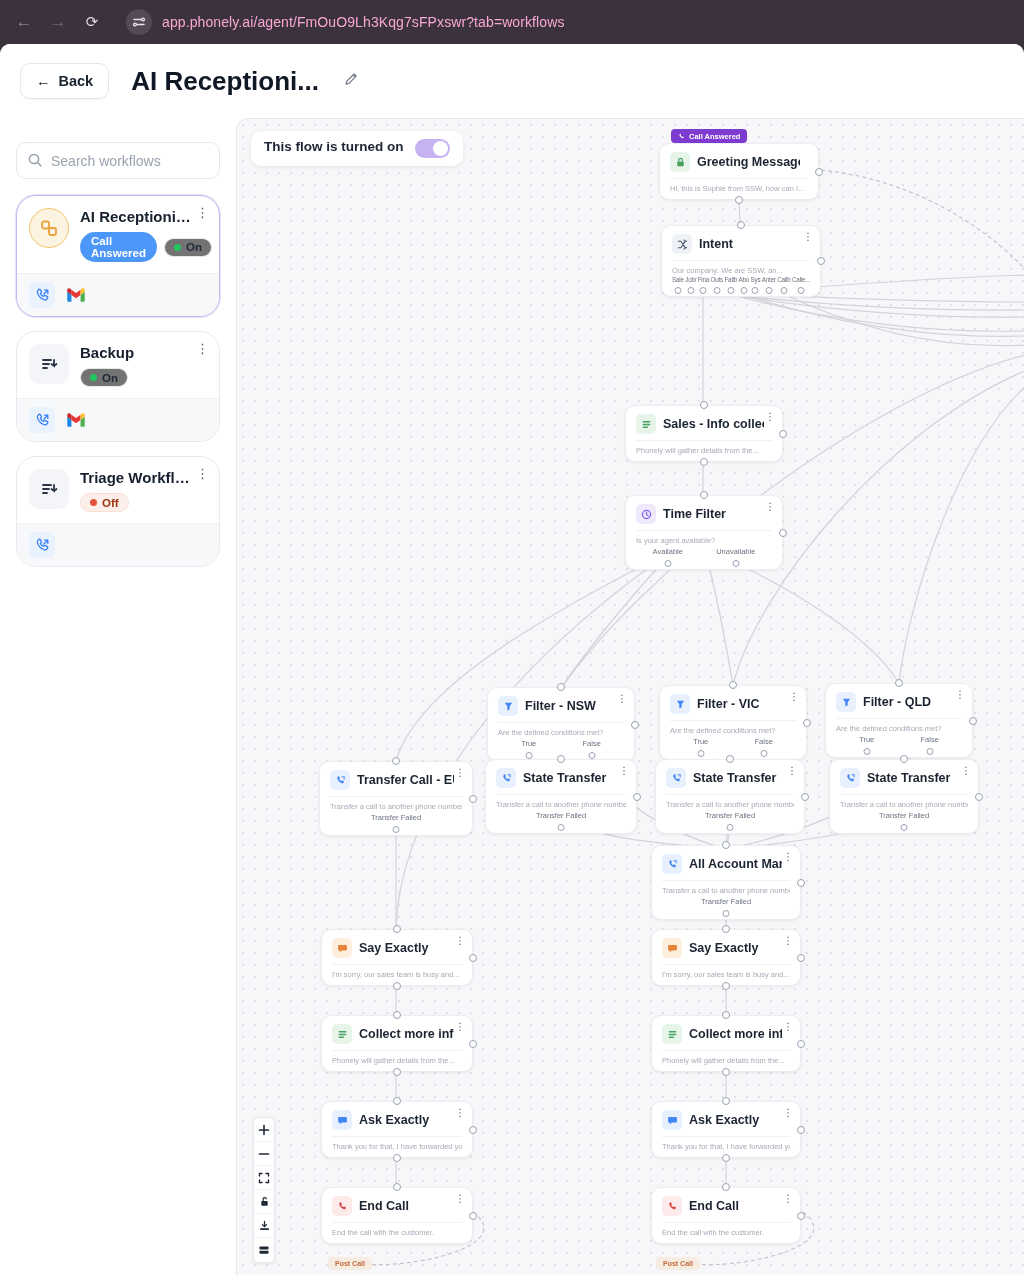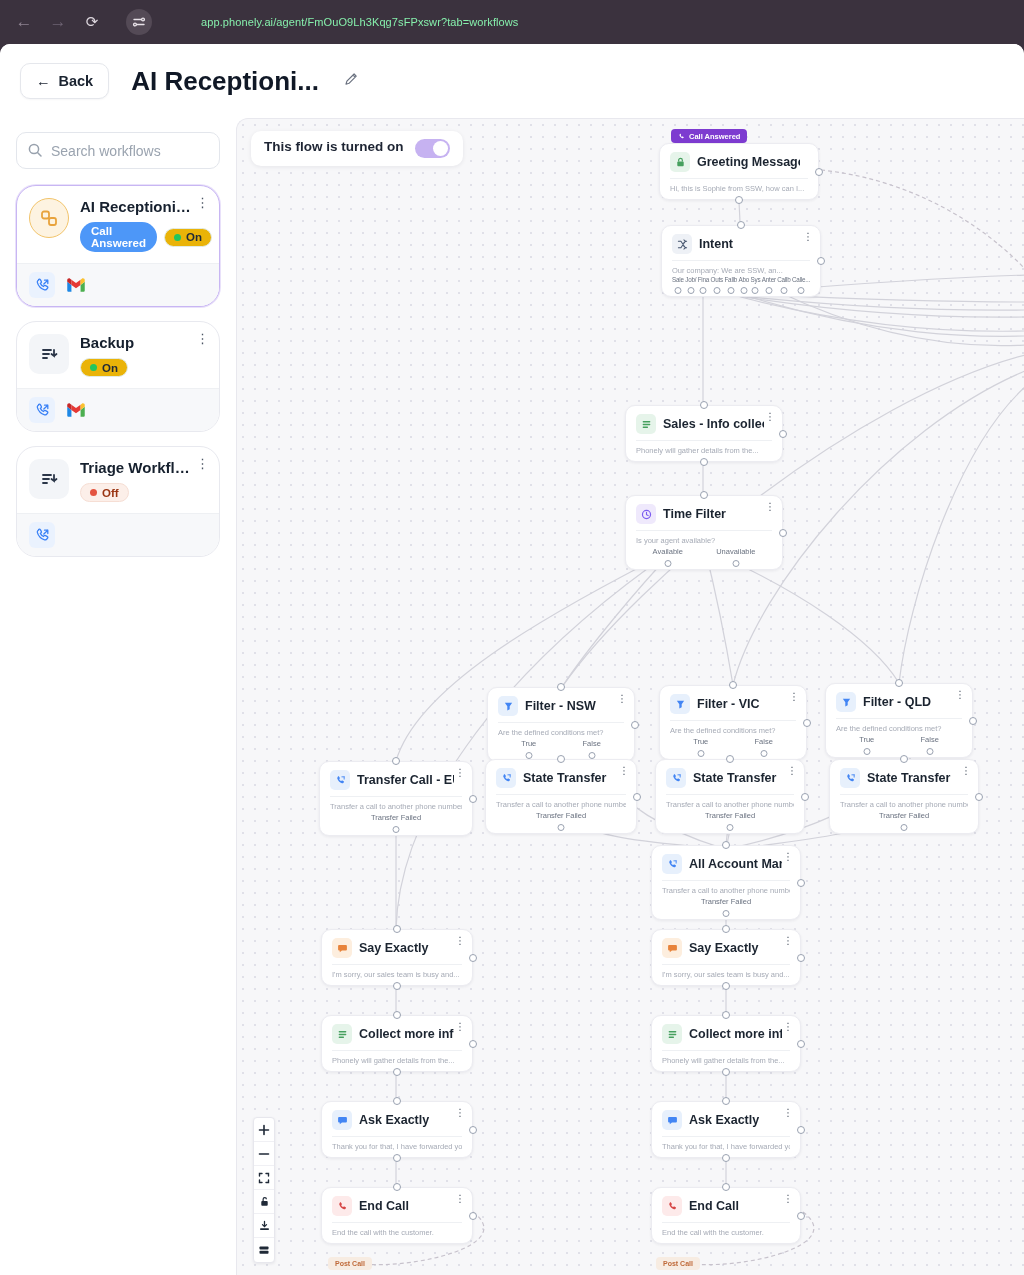--- a/index.html
+++ b/index.html
@@ -5,50 +5,50 @@
   * { margin:0; padding:0; box-sizing:border-box; }
   html,body { width:1024px; height:1275px; font-family:"Liberation Sans", sans-serif; background:#3b323e; overflow:hidden; }
 
   
   .chrome { position:absolute; top:0; left:0; width:1024px; height:44px; background:#3b323e; display:flex; align-items:center; gap:14px; padding:0 14px; }
   .nav-ico { font-size:17px; color:#8d8290; width:20px; text-align:center; cursor:pointer; }
   .nav-ico.fwd { color:#6e6373; }
   .nav-ico.reload { color:#ddd7de; font-size:15px; }
   .urlbar { display:flex; align-items:center; gap:10px; flex:1; height:32px; border-radius:16px; padding:0 10px; }
   .site-chip { width:26px; height:26px; border-radius:50%; background:#544a56; display:flex; align-items:center; justify-content:center; }
-  .url-text { color:#86efac; font-size:11px; letter-spacing:.1px;margin-left:39px; }
+  .url-text { color:#f9a8d4; font-size:14px; letter-spacing:.1px; }
 
   
   .app { position:absolute; top:44px; left:0; width:1024px; height:1231px; background:#fff; border-radius:10px 10px 0 0; overflow:hidden; }
 
   
   .hdr { position:absolute; top:0; left:0; right:0; height:74px; background:#fff; display:flex; align-items:center; padding:0 20px; gap:22px; }
   .back-btn { display:flex; align-items:center; gap:8px; border:1px solid #e5e7ec; border-radius:10px; padding:9px 15px; font-size:14.5px; font-weight:600; color:#1a2330; background:#fff; cursor:pointer; box-shadow:0 1px 2px rgba(20,20,40,.04); }
   .page-title { font-size:26px; font-weight:700; color:#101826; }
   .pencil { color:#6b7280; margin-left:2px; }
 
   
   .sidebar { position:absolute; top:74px; left:0; width:236px; bottom:0; background:#fff; }
-  .search-wrap { margin:14px 16px 16px; position:relative; }
+  .search-wrap { margin:24px 16px 16px; position:relative; }
   .search-input { width:100%; height:37px; border:1px solid #e3e6ec; border-radius:10px; padding:0 10px 0 34px; font-size:14px; color:#334; outline:none; background:#fff; }
   .search-input::placeholder { color:#9aa3af; }
   .search-ico { position:absolute; left:11px; top:10px; }
 
   .wcard { margin:0 16px 14px; border:1px solid #e8e9ef; border-radius:20px; background:#fff; overflow:hidden; }
   .wcard.selected { border-color:#c8b6f3; box-shadow:0 0 0 1px #e9e1fa; }
   .wcard-main { padding:12px 12px 11px; display:flex; gap:11px; position:relative; }
   .wicon { width:40px; height:40px; flex:none; display:flex; align-items:center; justify-content:center; }
   .wicon.circle { border-radius:50%; background:#fdf3e1; border:1.5px solid #f1c36a; }
   .wicon.square { border-radius:10px; background:#f3f5f8; }
   .wmeta { min-width:0; flex:1; }
   .wtitle { font-size:15px; font-weight:700; color:#16202e; white-space:nowrap; overflow:hidden; text-overflow:ellipsis; padding-right:14px; }
   .wbadges { display:flex; gap:7px; margin-top:7px; align-items:center; }
   .badge-call { background:#4d97f8; color:#fff; font-size:11.5px; font-weight:700; padding:3px 11px; border-radius:999px; }
   .pill { display:inline-flex; align-items:center; gap:5px; font-size:11.5px; font-weight:600; padding:2.5px 9px; border-radius:999px; }
-  .pill-on { background:#eab308; border:1px solid #e2ebe4; color:#1f2937; }
+  .pill-on { background:#737373; border:1px solid #e2ebe4; color:#1f2937; }
   .pill-off { background:#fcefe9; border:1px solid #f6ded4; color:#9a3412; }
   .dot { width:7px; height:7px; border-radius:50%; }
   .dot-g { background:#22c55e; } .dot-r { background:#e4533f; }
   .kebab { position:absolute; right:10px; top:10px; color:#4b5563; font-size:13px; line-height:1; letter-spacing:0; cursor:pointer; }
   .wfoot { background:#f7f8fa; border-top:1px solid #eef0f3; padding:8px 12px; display:flex; gap:8px; min-height:42px; align-items:center; }
   .chip { width:26px; height:26px; border-radius:6px; display:flex; align-items:center; justify-content:center; }
   .chip.phone { background:#eaf2fe; }
 
   .create-btn { margin:20px 16px 0; width:204px; height:44px; border:1px solid #e3e6ec; border-radius:12px; background:#fff; display:flex; align-items:center; justify-content:center; gap:9px; font-size:15px; font-weight:600; color:#16202e; cursor:pointer; box-shadow:0 1px 2px rgba(20,20,40,.04); }
 

